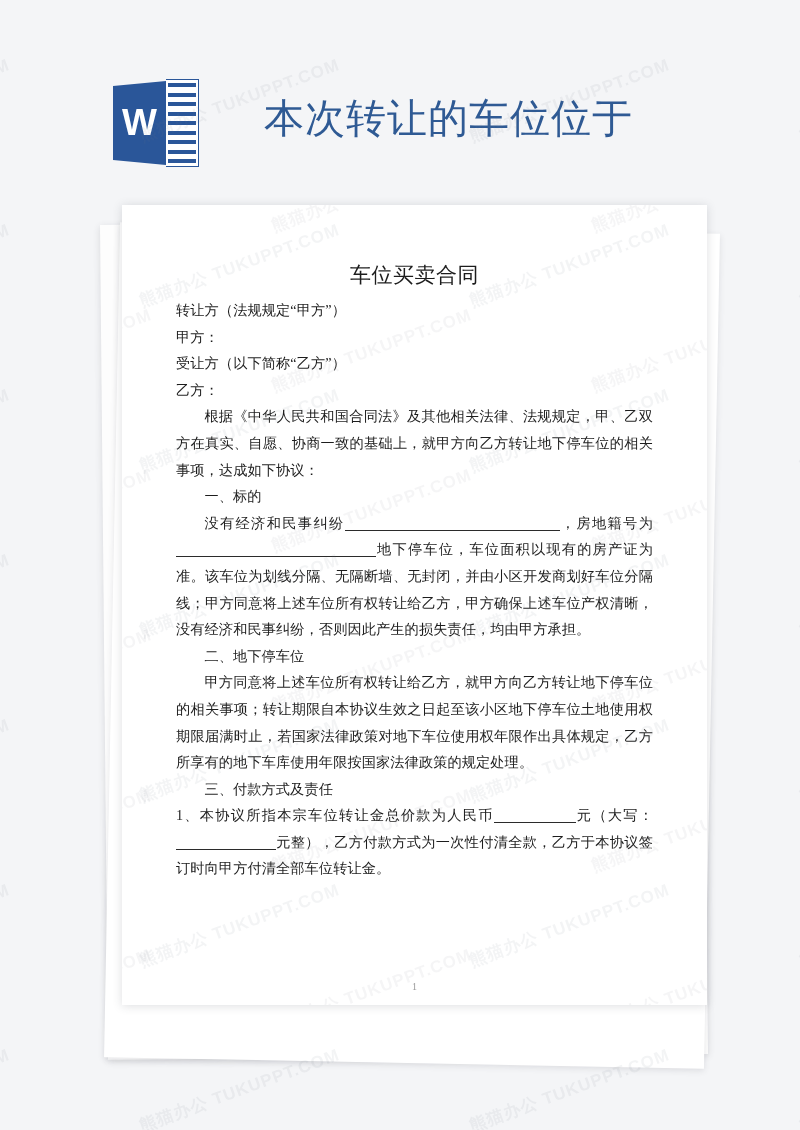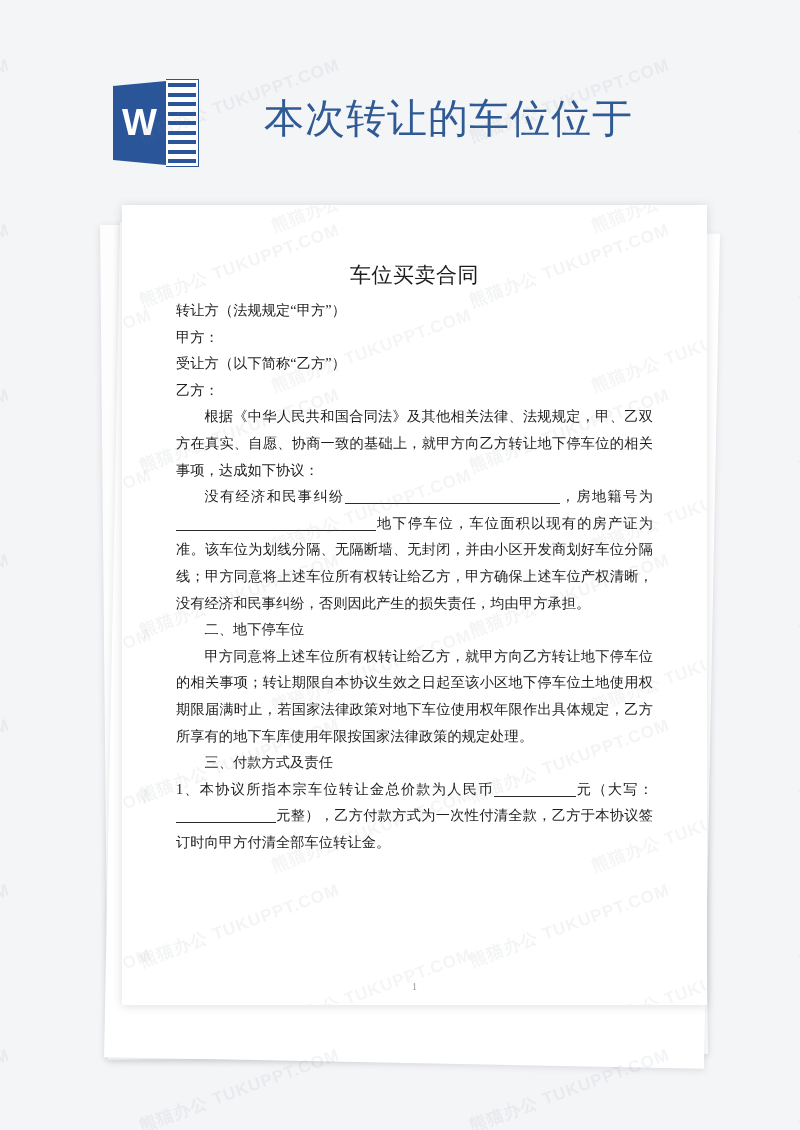--- a/index.html
+++ b/index.html
@@ -210,20 +210,21 @@
       <p class="para">转让方（法规规定“甲方”）</p>
 
       <p class="para">甲方：</p>
 
       <p class="para">受让方（以下简称“乙方”）</p>
 
       <p class="para">乙方：</p>
 
       <p class="para indent">根据《中华人民共和国合同法》及其他相关法律、法规规定，甲、乙双方在真实、自愿、协商一致的基础上，就甲方向乙方转让地下停车位的相关事项，达成如下协议：</p>
 
+      <p class="para indent">一、标的</p>
 
       <p class="para indent"><span>没有经济和民事纠纷</span><span class="blank b-long"></span><span>，房地籍号为</span><span class="blank b-mid"></span><span>地下停车位，车位面积以现有的房产证为准。该车位为划线分隔、无隔断墙、无封闭，并由小区开发商划好车位分隔线；甲方同意将上述车位所有权转让给乙方，甲方确保上述车位产权清晰，没有经济和民事纠纷，否则因此产生的损失责任，均由甲方承担。</span></p>
 
       <p class="para indent">二、地下停车位</p>
 
       <p class="para indent">甲方同意将上述车位所有权转让给乙方，就甲方向乙方转让地下停车位的相关事项；转让期限自本协议生效之日起至该小区地下停车位土地使用权期限届满时止，若国家法律政策对地下车位使用权年限作出具体规定，乙方所享有的地下车库使用年限按国家法律政策的规定处理。</p>
 
       <p class="para indent">三、付款方式及责任</p>
 
       <p class="para"><span>1、本协议所指本宗车位转让金总价款为人民币</span><span class="blank b-short"></span><span>元（大写：</span><span class="blank b-xs"></span><span>元整），乙方付款方式为一次性付清全款，乙方于本协议签订时向甲方付清全部车位转让金。</span></p>

